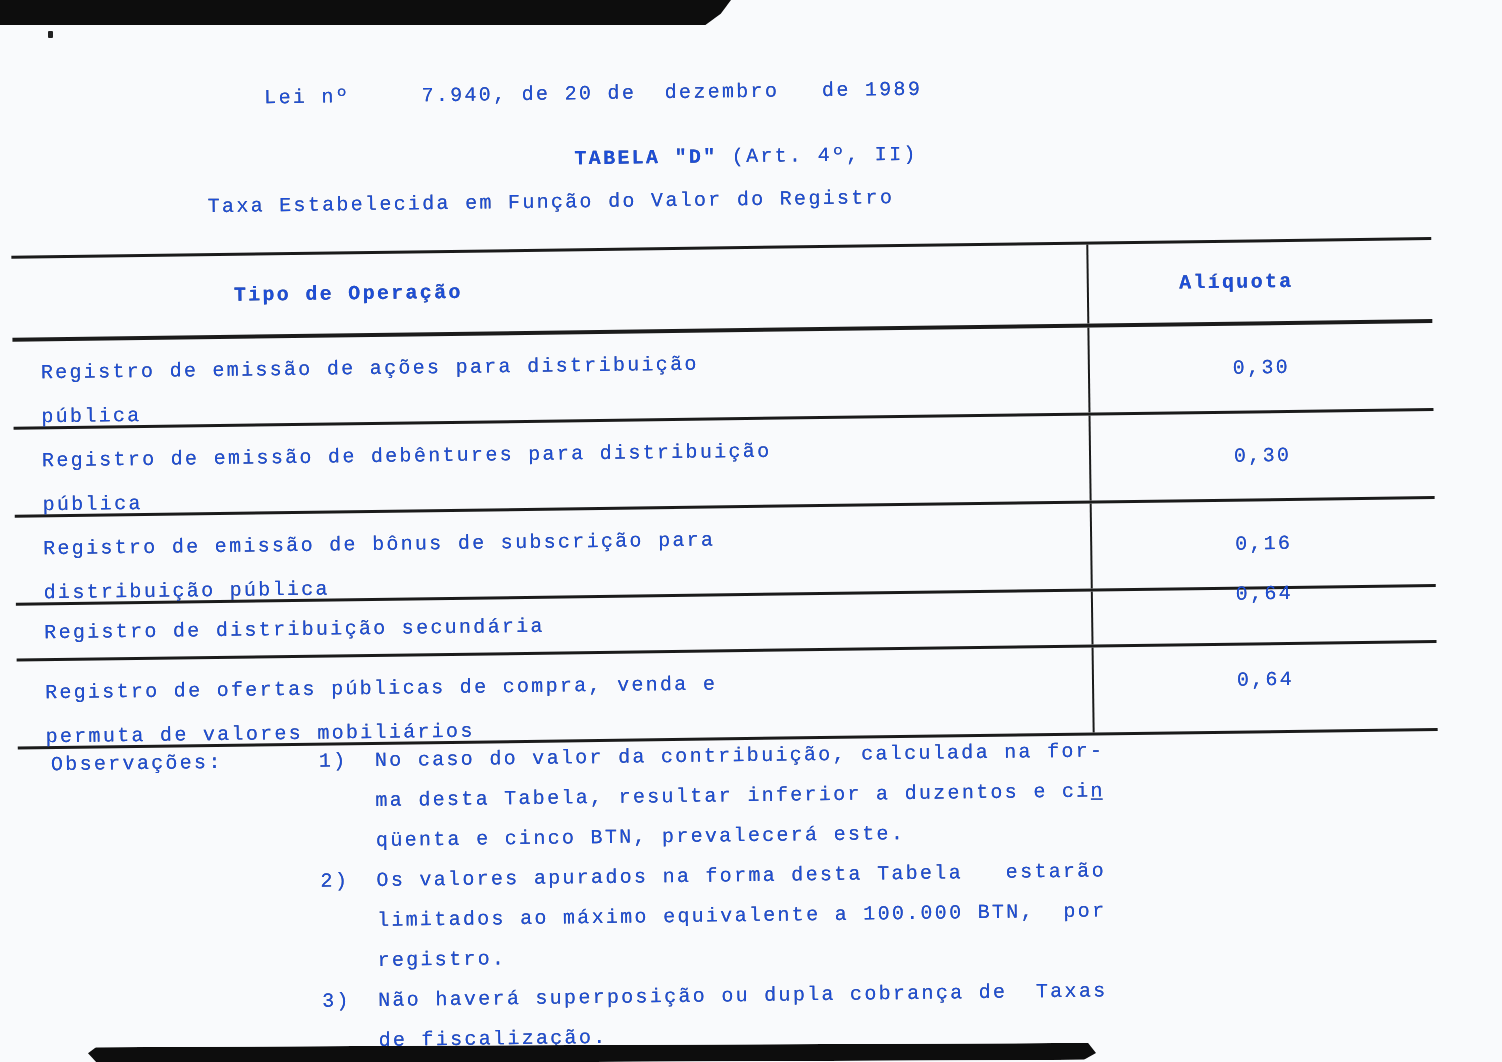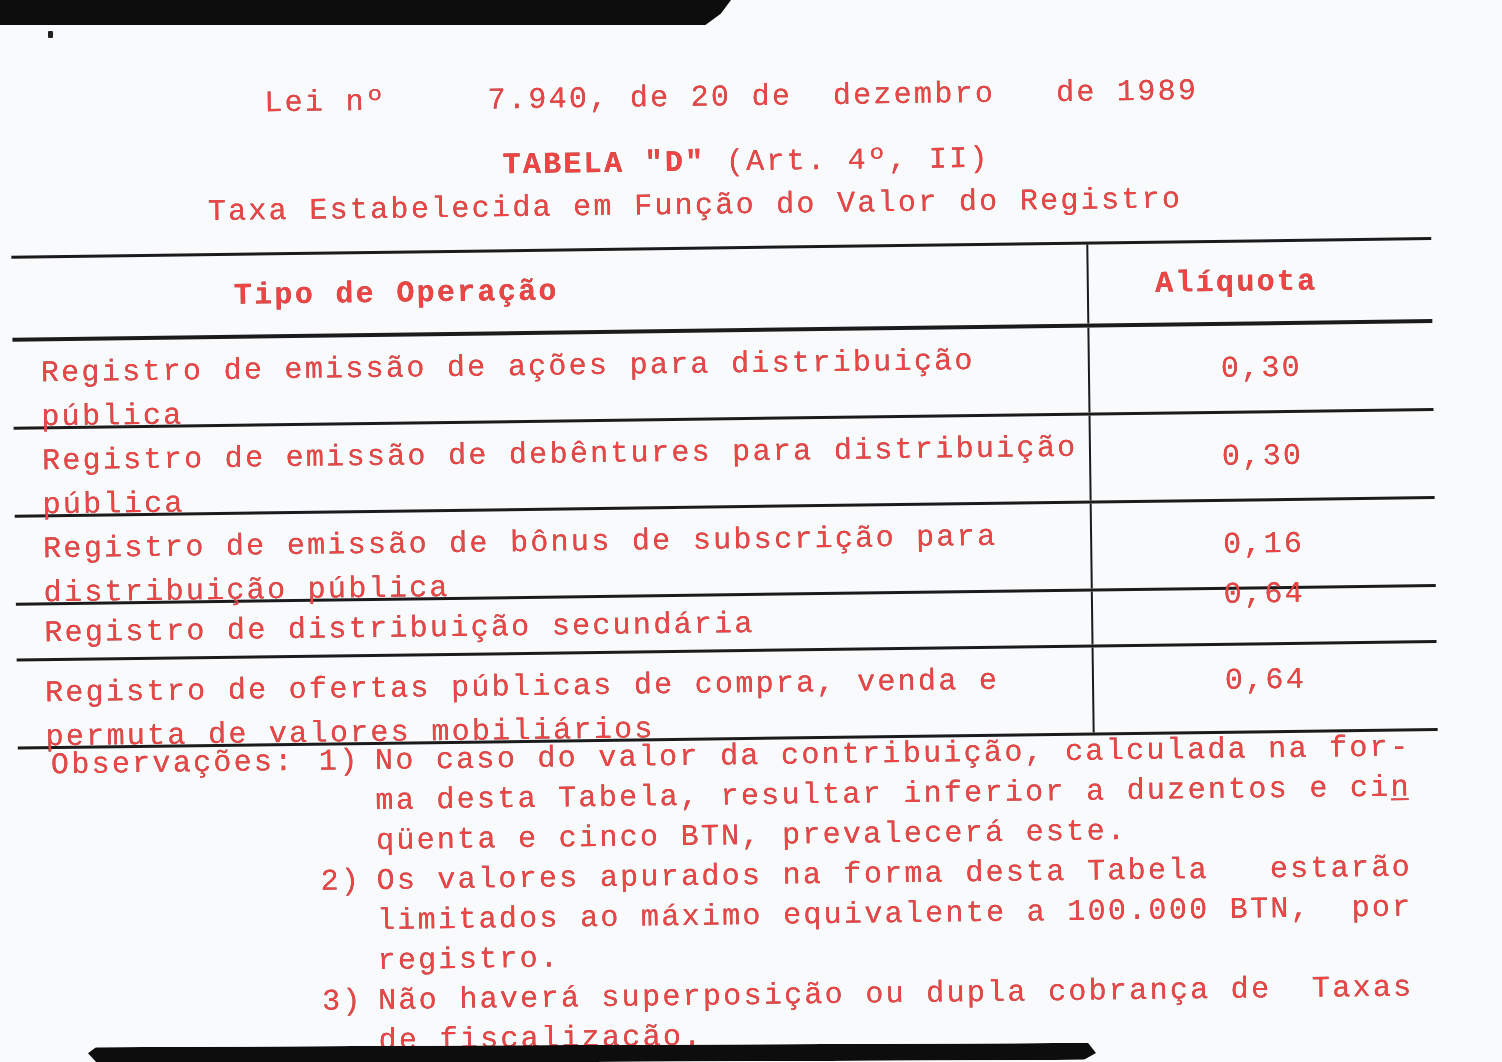--- a/index.html
+++ b/index.html
@@ -2,22 +2,22 @@
 <html><head>
 <meta charset="utf-8">
 <style>
   html,body { margin:0; padding:0; background:#e8e8e8; }
   .page {
     position:relative;
     width:1502px; height:1062px;
     background:#f9fafc;
     overflow:hidden;
     font-family:"Liberation Mono","DejaVu Sans Mono",monospace;
-    color:#ef4444;
-    font-size:30px;
+    color:#1d4ed8;
+    font-size:20px;
     letter-spacing:2.3px;
     text-shadow:0 0 0.5px rgba(10,10,10,0.65);
   }
   .rotated { position:absolute; left:0; top:0; width:1502px; height:1062px;
              transform:rotate(-0.75deg); transform-origin:751px 531px; }
 
   
   .bar-top {
     position:absolute; left:0; top:0; width:731px; height:25px;
     background:#0d0d0d;

